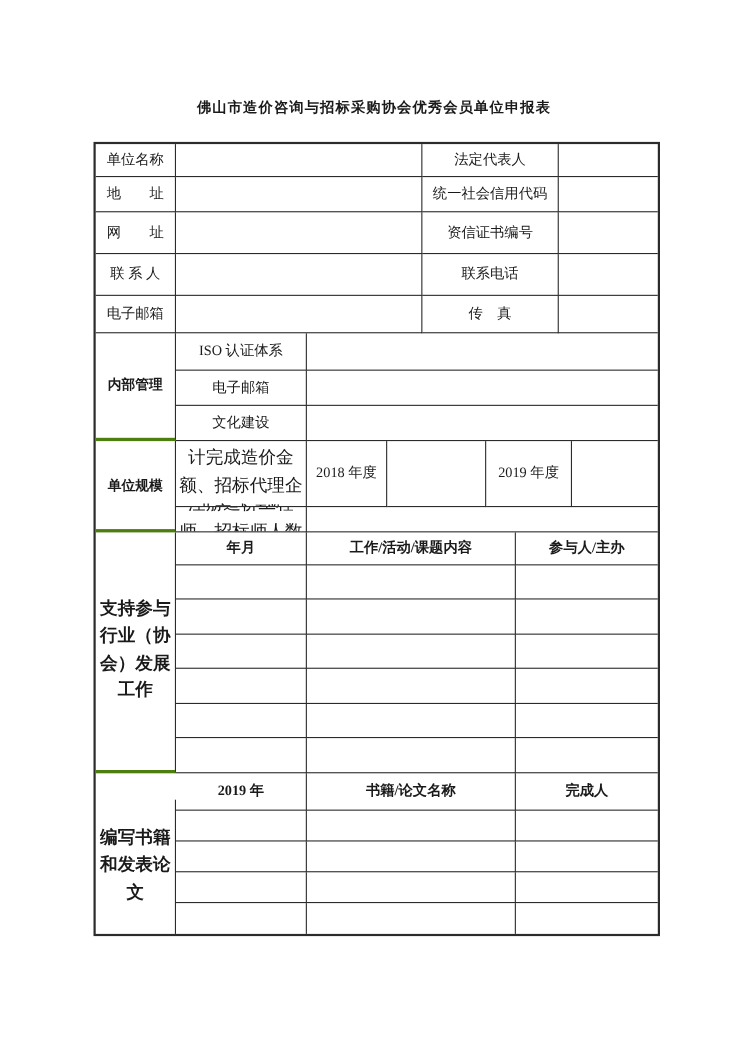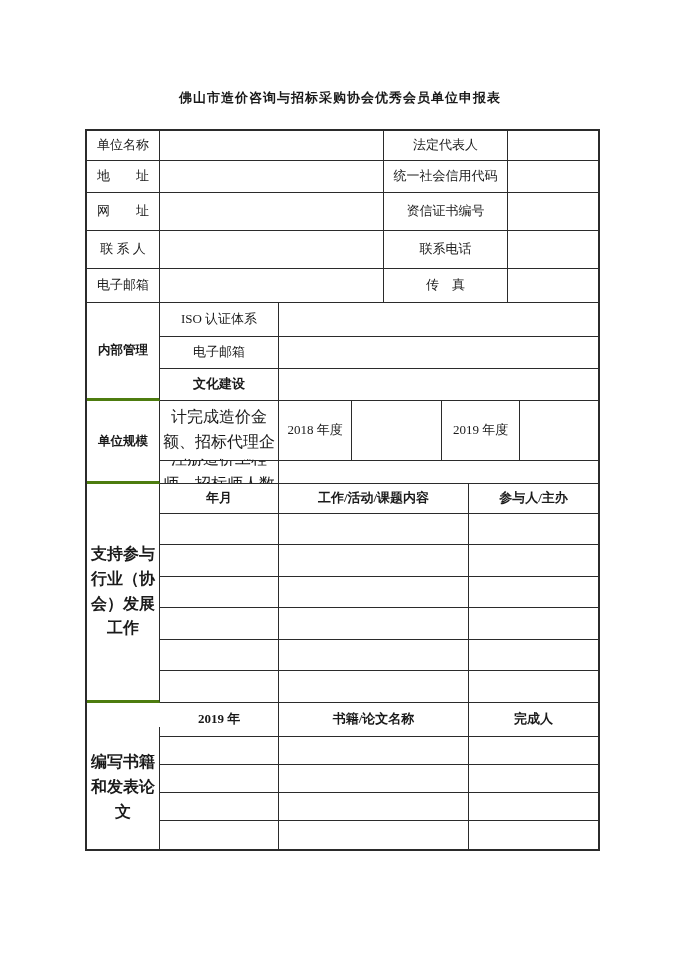--- a/index.html
+++ b/index.html
@@ -56,21 +56,21 @@
   
   .w73  { width:73px;  flex:0 0 73px; }
   .w119 { width:119px; flex:0 0 119px; }
   .w124 { width:124px; flex:0 0 124px; }
   .w90  { width:90px;  flex:0 0 90px; }
   .w78  { width:78px;  flex:0 0 78px; }
   .w190 { width:190px; flex:0 0 190px; }
   .grow { flex:1 1 auto; }
   
   .h30 { height:30px;border-radius:10px; }
-  .h31 { height:31.5px;font-weight:bold; }
+  .h31 { height:31.5px; }
   .h32 { height:32px; }
   .h34 { height:34px; }
   .h35 { height:23px; }
   .h38 { height:38px; }
   .h60 { height:60px; }
   .h28 { height:28px; }
   
   .last .cell { border-bottom:none; }
   .seclabel.lastlabel { border-bottom:none;margin-top:24px; }
 </style>

